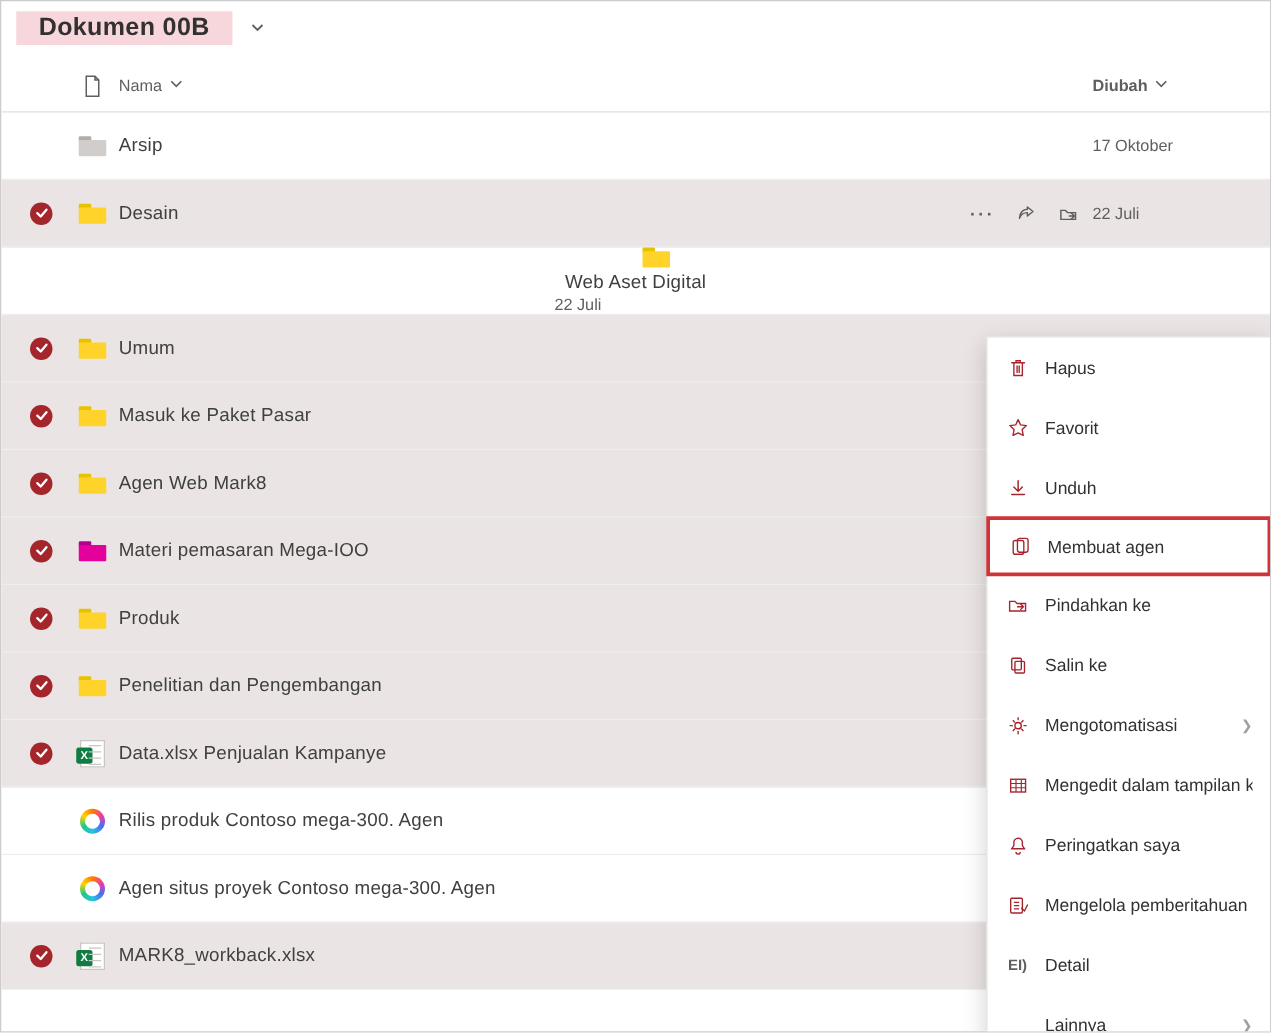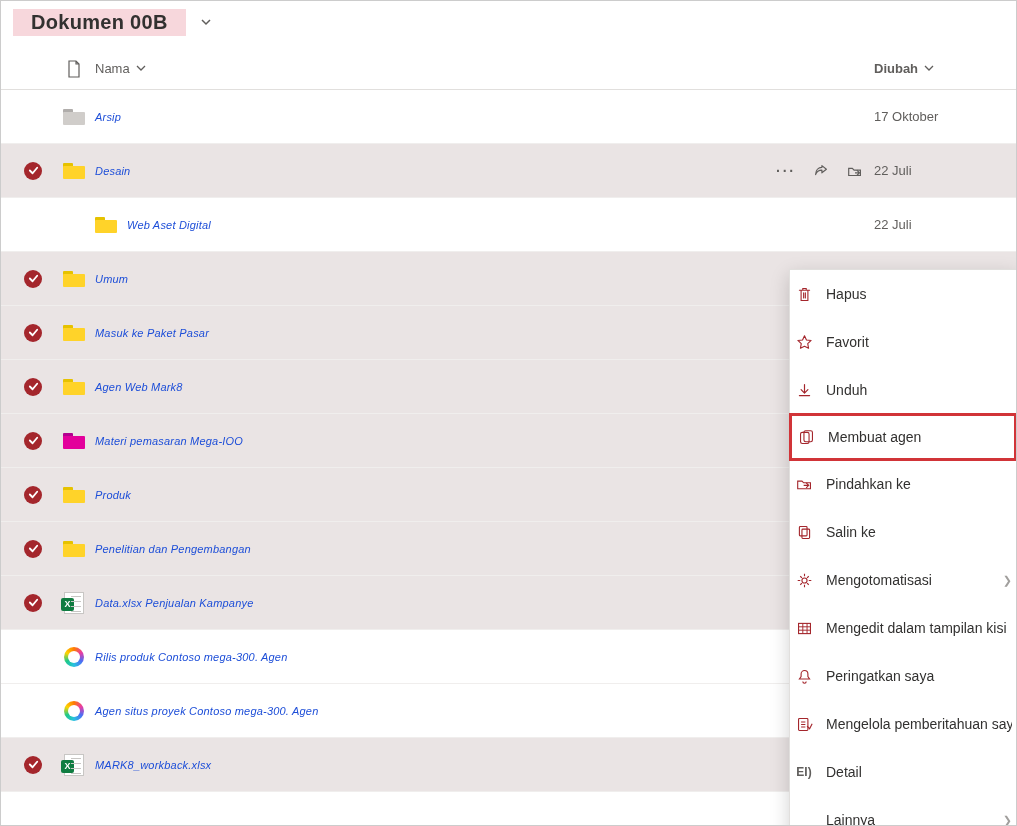--- a/index.html
+++ b/index.html
@@ -54,28 +54,29 @@
     align-items: center;
     height: 54px;
     padding: 0 12px;
     border-bottom: 1px solid #f0eeed;
   }
   .row.selected {
     background: #eae4e4;
   }
   .row.child {
     padding-left: 12px;
+    flex-direction: column;
   }
   .row .col-sel { width: 40px; display:flex; justify-content:center; }
   .row .col-icon { width: 42px; display:flex; justify-content:center; align-items:center; }
   .row .col-name { flex: 1; display:flex; align-items:center; gap:10px; }
   .row .col-actions { display:flex; align-items:center; gap:16px; padding-right:10px; color:#605e5c; }
   .row .col-mod { width: 130px; color:#605e5c; font-size:13px; }
 
-  .name-text { color:#1d4ed8; letter-spacing:0.2px; font-size:11px;font-style:italic; }
+  .name-text { color:#404040; letter-spacing:0.2px; font-size:15px; }
 
   
   .selmark {
     width:18px; height:18px; border-radius:50%;
     background:#a4262c; display:flex; align-items:center; justify-content:center;
   }
 
   
   .folder {
     width:22px; height:16px; position:relative;
@@ -134,21 +135,21 @@
     top: 268px;
     left: 788px;
     width: 228px;
     background:#fff;
     border:1px solid #e1dfdd;
     box-shadow: 0 6px 18px rgba(0,0,0,0.18);
     z-index: 50;
   }
   .menu-item {
     display:flex; align-items:center; gap:12px;
-    height:48px; padding:0 4px;
+    height:48px; padding:0 14px;
     cursor:pointer; color:#323130;
     position:relative;
   }
   .menu-item.highlight {
     border:3px solid #d13438;
     margin:-1px;
     z-index:2;
   }
   .menu-icon { width:20px; display:flex; align-items:center; justify-content:center; color:#a4262c; }
   .menu-icon.gray { color:#605e5c; }

